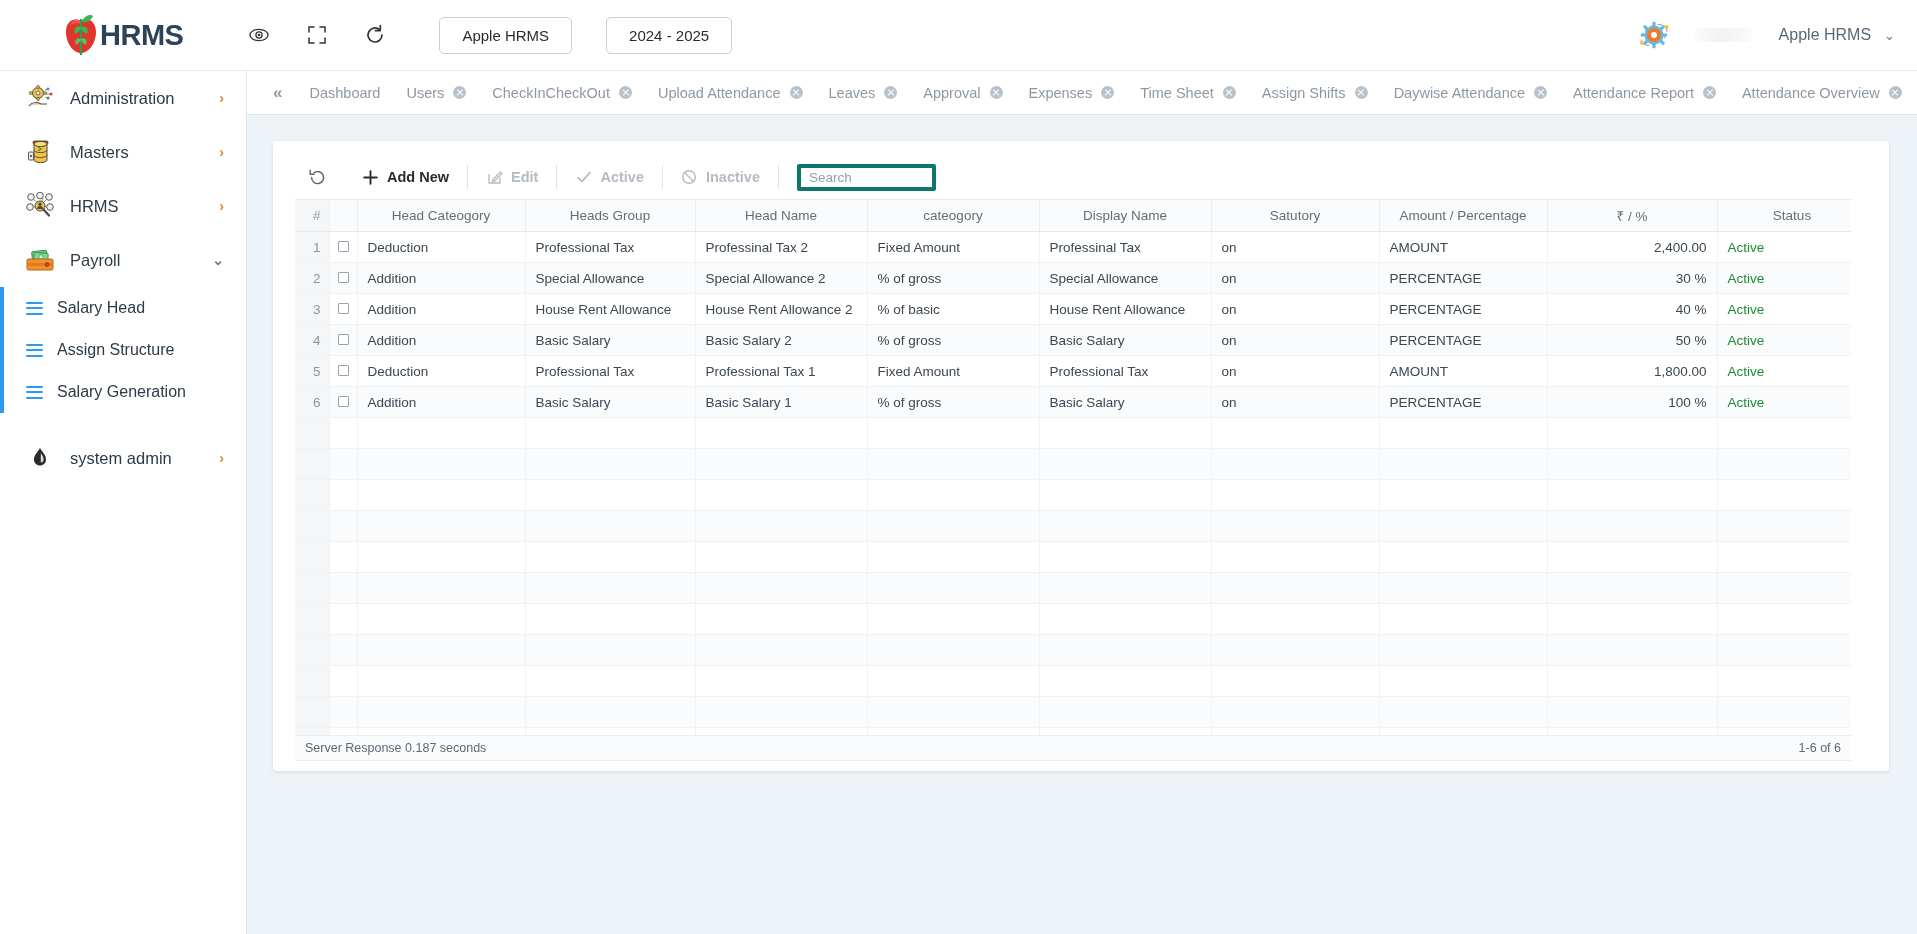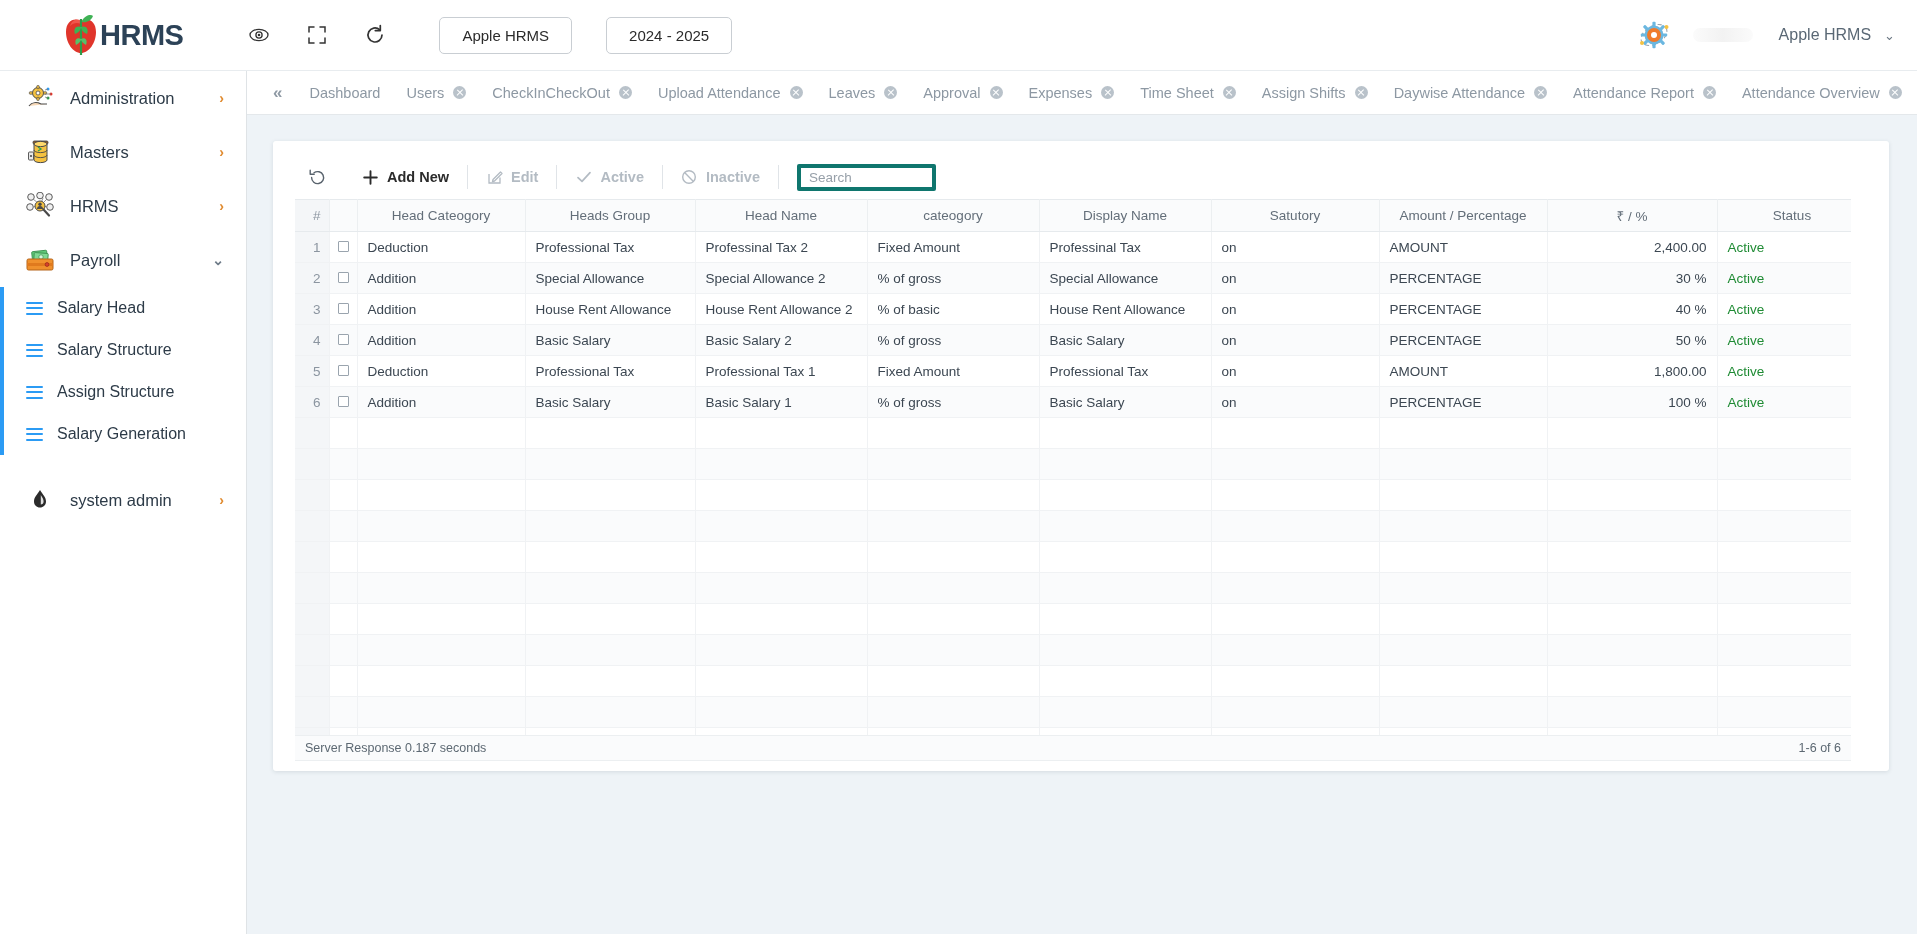--- a/index.html
+++ b/index.html
@@ -340,28 +340,20 @@
   </div>
 
   <div class="submenu">
     <div class="sub-item">
       <span class="sub-bars">
           <i></i>
           <i></i>
           <i></i>
         </span>
       <span class="sub-label">Salary Head</span>
-    </div>
-    <div class="sub-item">
-      <span class="sub-bars">
-          <i></i>
-          <i></i>
-          <i></i>
-        </span>
-      <span class="sub-label">Salary Structure</span>
     </div>
     <div class="sub-item">
       <span class="sub-bars">
           <i></i>
           <i></i>
           <i></i>
         </span>
       <span class="sub-label">Assign Structure</span>
     </div>
     <div class="sub-item">

